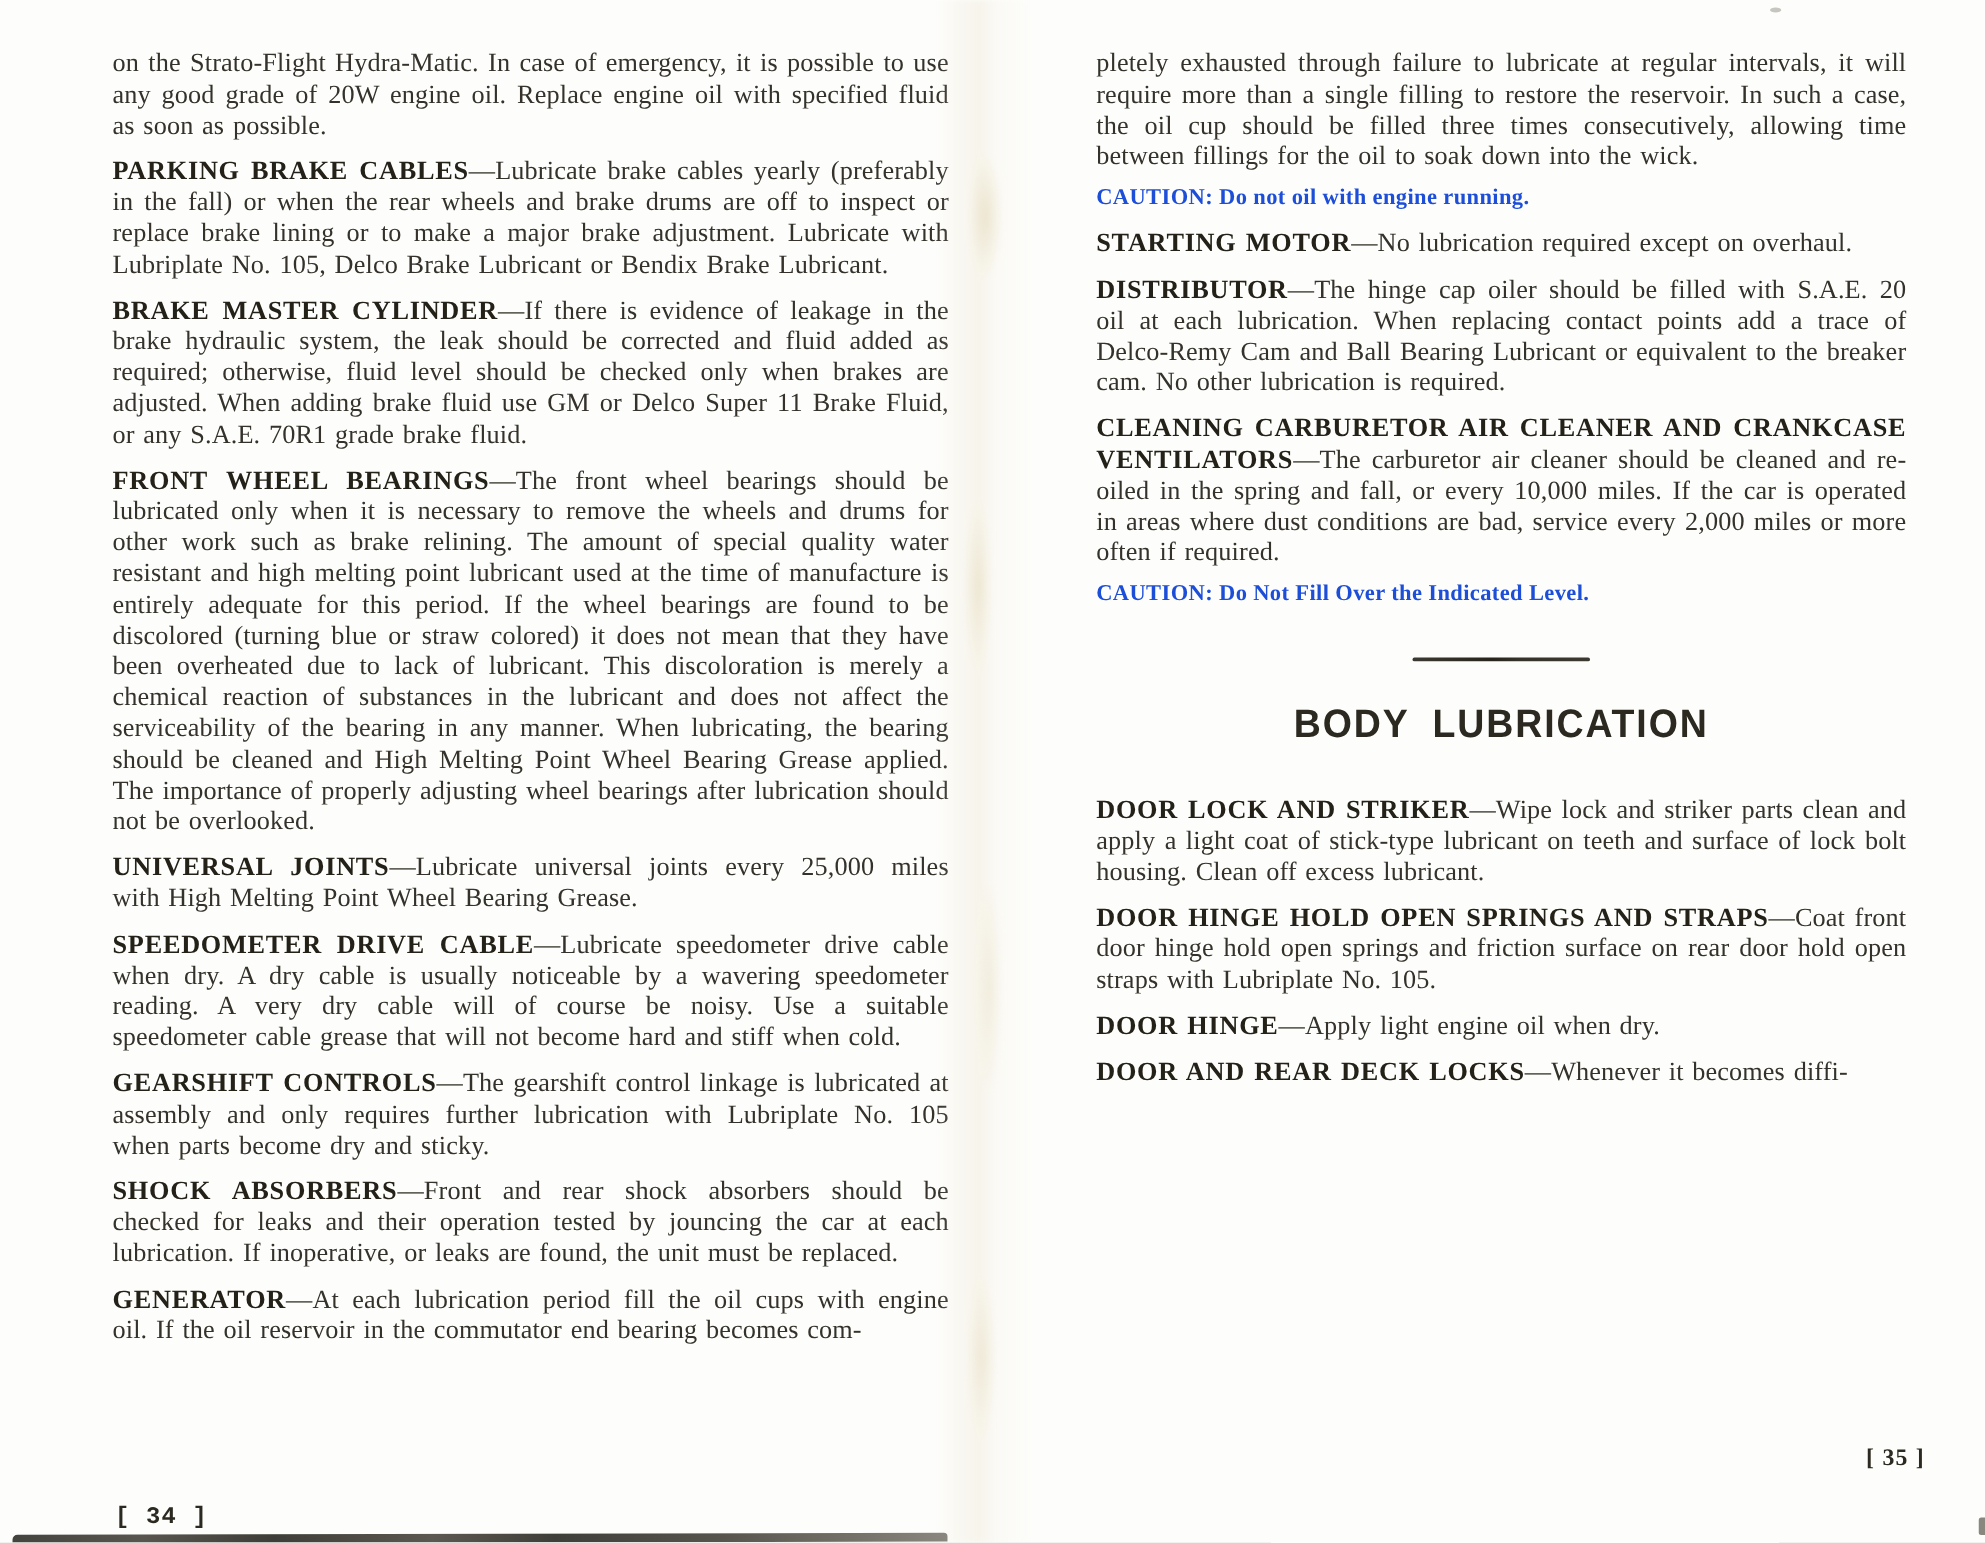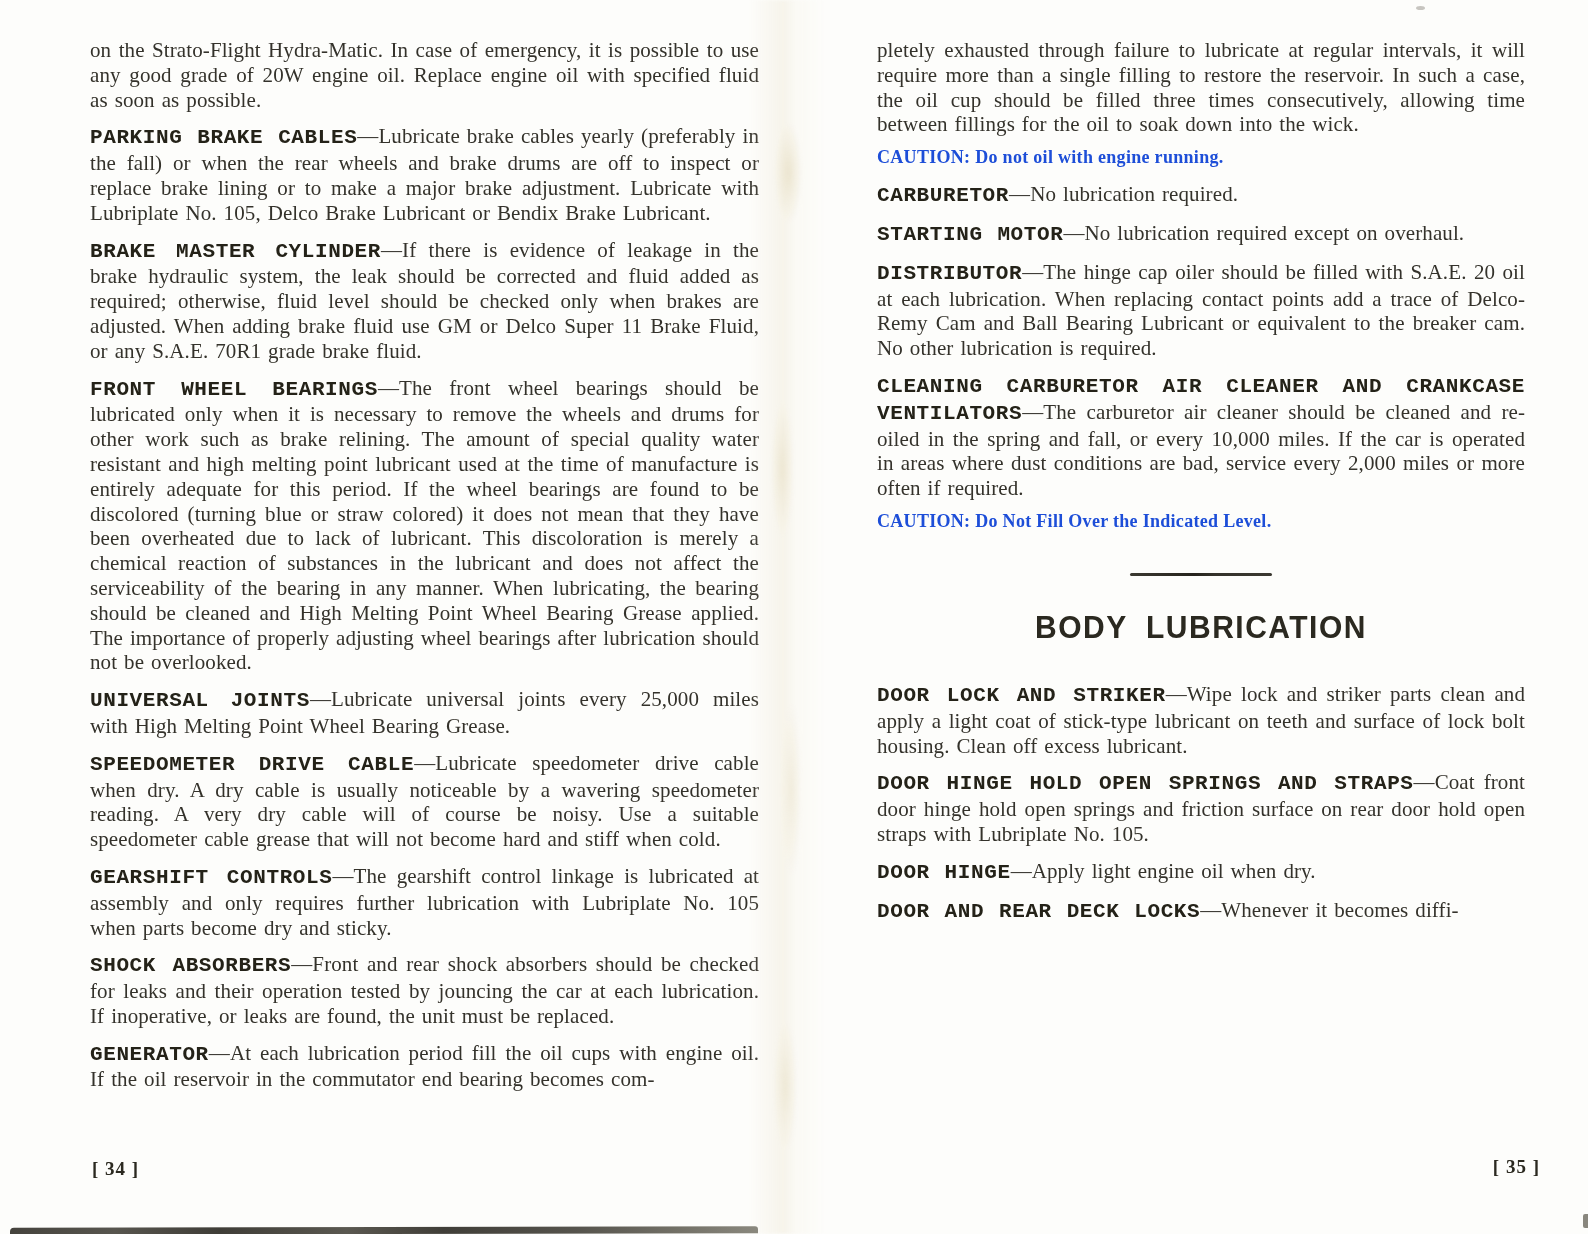--- a/index.html
+++ b/index.html
@@ -11,39 +11,39 @@
     color:#34322b;
   }
   .col { position:absolute; top:38px; }
   .col-left  { left:90px;  width:669px; }
   .col-right { left:877px; width:648px; }
   p.para {
     font-size:21px; line-height:24.8px;
     text-align:justify; margin-bottom:12px;
     letter-spacing:0.1px; word-spacing:1.6px;
   }
-  p.para b.runin { color:#242218; letter-spacing:0.6px;font-family:Liberation Mono, monospace; }
+  p.para b.runin { color:#242218; letter-spacing:0.6px; }
   p.caution {
     font-weight:bold; font-size:18px; line-height:23px;
     margin:-3px 0 13px; color:#1d4ed8; letter-spacing:0.3px;
     text-align:left;
   }
   .divider {
     width:142px; height:3px; margin:40px auto 0;
     background:linear-gradient(90deg,#3b3931 0%,#26241d 45%,#34322b 60%,#3b3931 100%);
     border-radius:2px;
   }
   .section-title {
     font-family:"Liberation Sans", sans-serif;
     font-weight:bold; font-size:30px; letter-spacing:1.5px; word-spacing:9px;
     text-align:center; margin:34px 0 38px; color:#2b2920;
     transform:scaleY(1.06);
   }
   .pagenum { position:absolute; font-size:19px; font-weight:bold; color:#2b2920; letter-spacing:1px; }
-  .pagenum-left  { left:92px;  top:1158px; }
+  .pagenum-left  { left:92px;  top:1202px;font-family:Liberation Mono, monospace; }
   .pagenum-right { right:48px; top:1156px; }
   .gutter {
     position:absolute; left:748px; top:0; width:78px; height:1234px;
     pointer-events:none;
     background-image:
       radial-gradient(20px 70px  at 52% 14%, rgba(224,213,178,0.50), rgba(224,213,178,0) 72%),
       radial-gradient(16px 95px  at 44% 38%, rgba(224,213,178,0.42), rgba(224,213,178,0) 72%),
       radial-gradient(15px 120px at 56% 64%, rgba(228,218,188,0.38), rgba(228,218,188,0) 72%),
       radial-gradient(17px 90px  at 48% 88%, rgba(226,216,184,0.40), rgba(226,216,184,0) 72%),
       linear-gradient(90deg, rgba(238,231,212,0) 0%, rgba(236,228,205,0.35) 45%, rgba(244,239,224,0.22) 62%, rgba(238,231,212,0) 100%);
@@ -89,21 +89,20 @@
     <p class="para"><b class="runin">GENERATOR</b><span>—At each lubrication period fill the oil cups with engine oil. If the oil reservoir in the commutator end bearing becomes com-</span></p>
   </div>
 
   <div class="pagenum pagenum-left">[ 34 ]</div>
 
   <div class="col col-right">
     <p class="para"><span>pletely exhausted through failure to lubricate at regular intervals, it will require more than a single filling to restore the reservoir. In such a case, the oil cup should be filled three times consecutively, allowing time between fillings for the oil to soak down into the wick.</span></p>
 
     <p class="caution">CAUTION: Do not oil with engine running.</p>
 
-    <p class="para"><b class="runin">CARBURETOR</b><span>—No lubrication required.</span></p>
 
     <p class="para"><b class="runin">STARTING MOTOR</b><span>—No lubrication required except on overhaul.</span></p>
 
     <p class="para"><b class="runin">DISTRIBUTOR</b><span>—The hinge cap oiler should be filled with S.A.E. 20 oil at each lubrication. When replacing contact points add a trace of Delco-Remy Cam and Ball Bearing Lubricant or equivalent to the breaker cam. No other lubrication is required.</span></p>
 
     <p class="para"><b class="runin">CLEANING CARBURETOR AIR CLEANER AND CRANKCASE VENTILATORS</b><span>—The carburetor air cleaner should be cleaned and re-oiled in the spring and fall, or every 10,000 miles. If the car is operated in areas where dust conditions are bad, service every 2,000 miles or more often if required.</span></p>
 
 
 
     <p class="caution">CAUTION: Do Not Fill Over the Indicated Level.</p>

